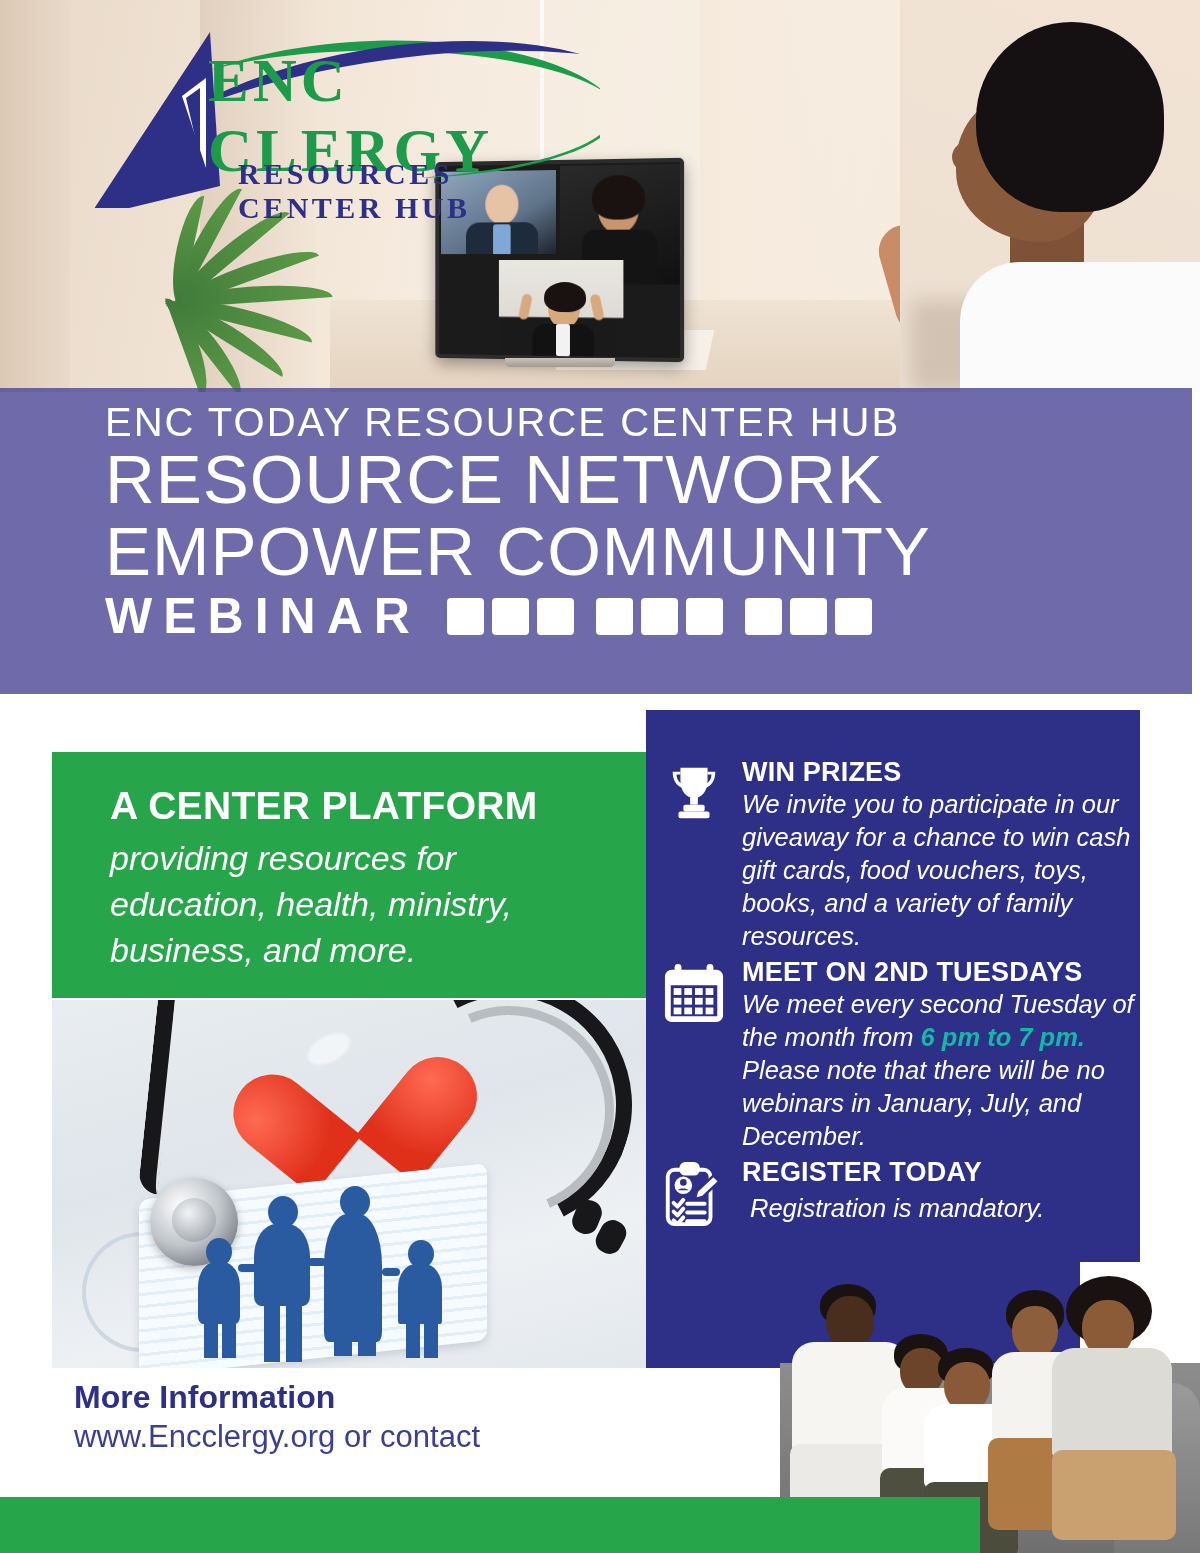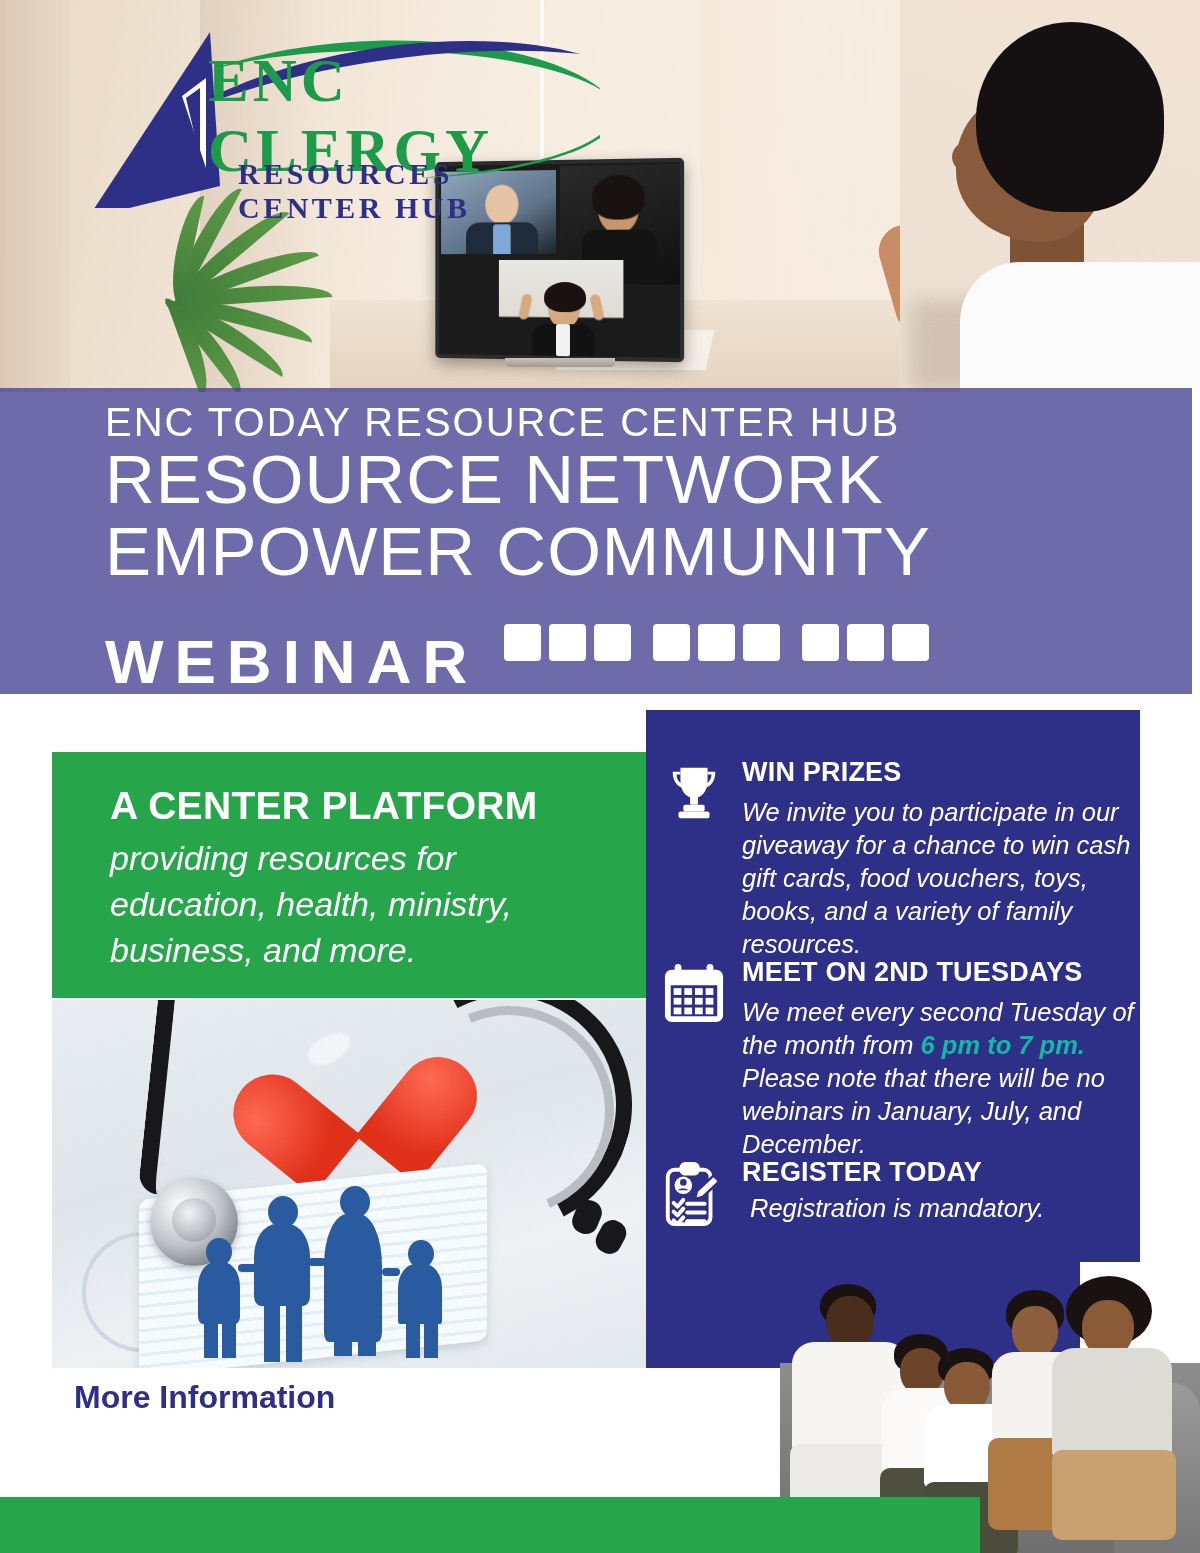--- a/index.html
+++ b/index.html
@@ -118,22 +118,22 @@
     color:#ffffff; font-size:40px; letter-spacing:2.0px; font-weight:300;
     line-height:1.12; white-space:nowrap;
   }
   .title-line {
     color:#ffffff; font-weight:300; font-size:69px; letter-spacing:1px;
     line-height:0.96; white-space:nowrap; margin-top:6px;
   }
   .title-line.second { margin-top:2px; }
   .webinar-row { display:flex; align-items:center; margin-top:6px; }
   .webinar-word {
-    color:#ffffff; font-weight:700; font-size:62px; letter-spacing:11px;
-    line-height:1; white-space:nowrap;margin-top:40px;
+    color:#ffffff; font-weight:700; font-size:50px; letter-spacing:11px;
+    line-height:1; white-space:nowrap;
   }
   .sq-group { display:flex; margin-left:26px; }
   .sq-group + .sq-group { margin-left:14px; }
   .sq { width:37px; height:37px; background:#ffffff; border-radius:4px; margin-right:8px; }
 
   
   .green-card {
     position:absolute; left:52px; top:752px; width:594px; height:246px;
     background:#27A54B; padding:34px 34px 0 58px;
   }
@@ -222,21 +222,21 @@
   }
   .feature { position:absolute; display:flex; }
   .feature .icon { width:96px; flex:0 0 96px; display:flex; justify-content:center; padding-top:4px; }
   .feature .txt { flex:1; }
   .feat-title {
     color:#ffffff; font-weight:700; font-size:27px; letter-spacing:.2px;
     line-height:1.1; white-space:nowrap;
   }
   .feat-body {
     color:#ffffff; font-style:italic; font-size:25.5px; line-height:1.3;
-    margin-top:8px;
+    margin-top:0;
   }
   .feat-body .hl { color:#14b8a6; font-weight:700; }
 
   
   .f-prizes  { left:0px; top:48px;  width:494px; }
   .f-tuesday { left:0px; top:248px; width:494px; }
   .f-register{ left:0px; top:448px; width:494px; }
   .f-register .feat-body { margin-top:4px; padding-left:8px; }
 
   
@@ -536,16 +536,17 @@
     <div class="person" style="left:268px;top:14px;width:130px;height:260px;">
       <div class="p-hair" style="left:18px;top:0;width:86px;height:70px;border-radius:50%;"></div>
       <div class="p-head" style="left:34px;top:24px;width:52px;height:58px;background:#8b5a36;"></div>
       <div class="p-body" style="left:4px;top:72px;width:120px;height:110px;background:#dcdbd6;"></div>
       <div class="p-legs" style="left:4px;top:174px;width:124px;height:90px;background:#c9a171;"></div>
     </div>
   </div>
 
   <div class="footer">
     <div class="footer-title">More Information</div>
+    <div class="footer-line">www.Encclergy.org or contact</div>
   </div>
 
   <div class="green-bar"></div>
 </div>
 
 </body></html>

